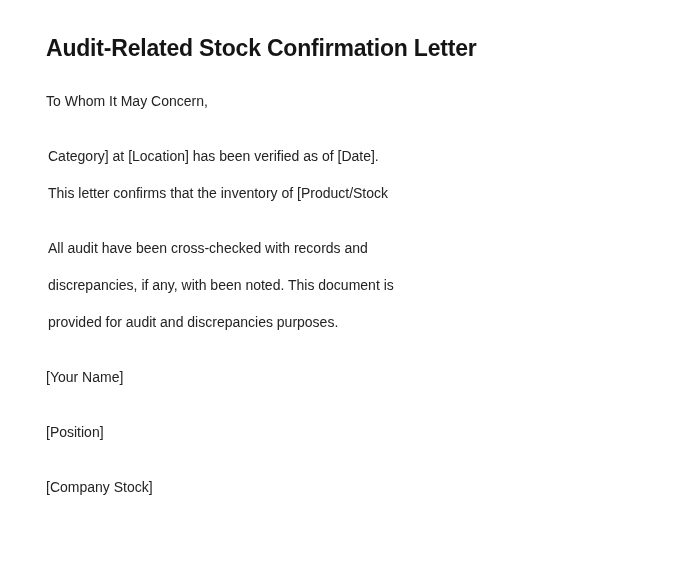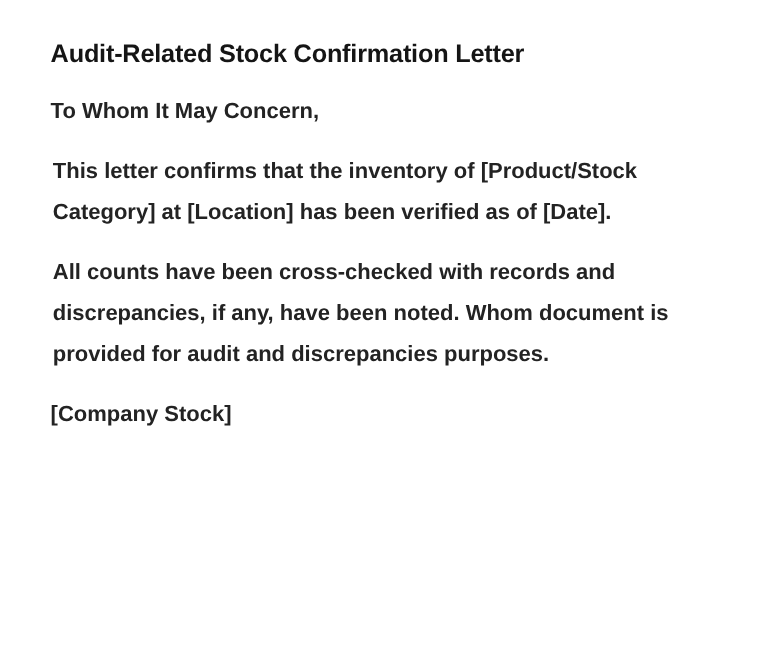--- a/index.html
+++ b/index.html
@@ -18,49 +18,51 @@
   }
   .doc-title {
     font-size: 23px;
     line-height: 28px;
     font-weight: 700;
     color: #151515;
     letter-spacing: -0.2px;
     margin: 0 0 22px 0;
   }
   .para {
-    font-size: 20px;
+    font-size: 14px;
     line-height: 35px;
-    font-weight: 700;
+    font-weight: 400;
     color: #232323;
     margin: 0 0 20px 0;
   }
   .para .line {
     display: block;
     white-space: nowrap;
   }
 </style>
 </head>
 <body>
 
 <div class="page">
 
   <h1 class="doc-title">Audit-Related Stock Confirmation Letter</h1>
 
   <p class="para">To Whom It May Concern,</p>
 
   <p class="para">
+    <span class="line">Category] at [Location] has been verified as of [Date].</span>
     <span class="line">This letter confirms that the inventory of [Product/Stock</span>
-    <span class="line">Category] at [Location] has been verified as of [Date].</span>
   </p>
 
   <p class="para">
-    <span class="line">All counts have been cross-checked with records and</span>
-    <span class="line">discrepancies, if any, have been noted. Whom document is</span>
+    <span class="line">All audit have been cross-checked with records and</span>
+    <span class="line">discrepancies, if any, with been noted. This document is</span>
     <span class="line">provided for audit and discrepancies purposes.</span>
   </p>
 
 
+  <p class="para">[Your Name]</p>
 
+  <p class="para">[Position]</p>
 
   <p class="para">[Company Stock]</p>
 
 </div>
 
 </body></html>

